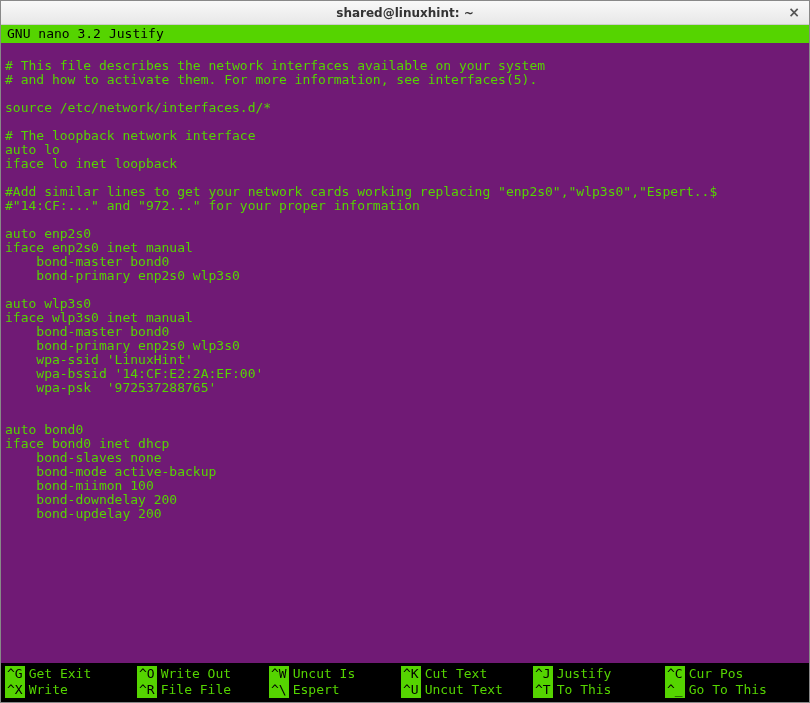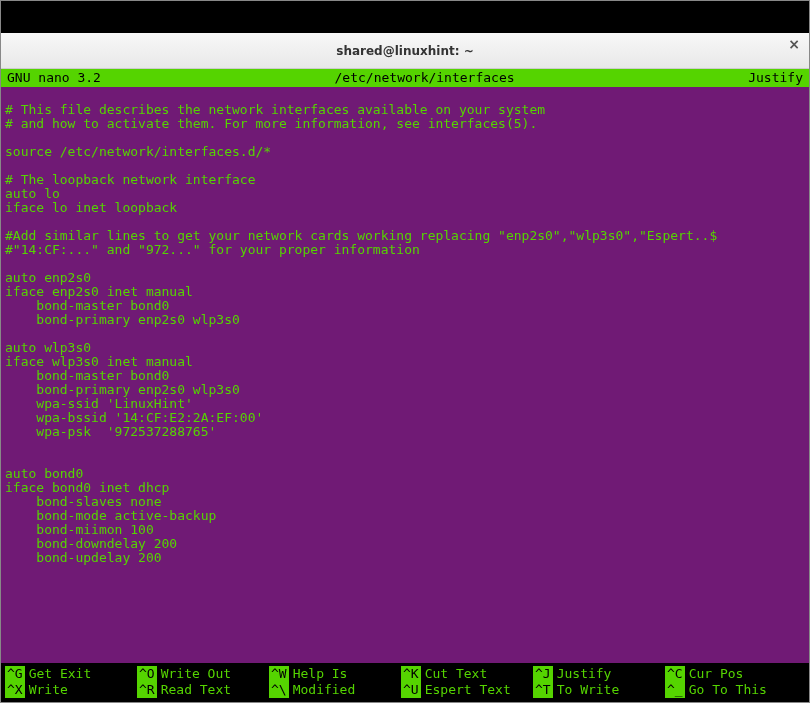--- a/index.html
+++ b/index.html
@@ -13,32 +13,31 @@
   }
   .window {
     width: 810px;
     height: 703px;
     background: #000000;
     display: flex;
     flex-direction: column;
     border: 1px solid #888;
   }
   .titlebar {
-    height: 36px;
+    height: 24px;
     background: linear-gradient(#f8f8f8, #e8e8e8);
     border-bottom: 1px solid #ccc;
     display: flex;
     align-items: center;
     justify-content: center;
     position: relative;
     color: #333;
     font-family: "DejaVu Sans", sans-serif;
     font-size: 12px;
     font-weight: bold;
-    margin-top: 32px;
   }
   .close-btn {
     position: absolute;
     right: 6px;
     top: 2px;
     width: 18px;
     height: 18px;
     line-height: 18px;
     text-align: center;
     color: #555;
@@ -101,21 +100,20 @@
 
   <div class="titlebar">
     <span>shared@linuxhint: ~</span>
     <span class="close-btn">
       <span>×</span>
     </span>
   </div>
 
   <div class="nano-header">
     <span class="left">  GNU nano 3.2</span>
-    <span class="center">/etc/network/interfaces</span>
     <span class="right">Justify  </span>
   </div>
 
   <div class="editor">
 # This file describes the network interfaces available on your system
 # and how to activate them. For more information, see interfaces(5).
 
 source /etc/network/interfaces.d/*
 
 # The loopback network interface
@@ -152,21 +150,21 @@
       <div class="sc col0">
         <span class="key">^G</span>
         <span class="lbl">Get Exit</span>
       </div>
       <div class="sc col1">
         <span class="key">^O</span>
         <span class="lbl">Write Out</span>
       </div>
       <div class="sc col2">
         <span class="key">^W</span>
-        <span class="lbl">Help Is</span>
+        <span class="lbl">Uncut Is</span>
       </div>
       <div class="sc col3">
         <span class="key">^K</span>
         <span class="lbl">Cut Text</span>
       </div>
       <div class="sc col4">
         <span class="key">^J</span>
         <span class="lbl">Justify</span>
       </div>
       <div class="sc col5">
@@ -174,33 +172,33 @@
         <span class="lbl">Cur Pos</span>
       </div>
     </div>
     <div class="shortcut-row">
       <div class="sc col0">
         <span class="key">^X</span>
         <span class="lbl">Write</span>
       </div>
       <div class="sc col1">
         <span class="key">^R</span>
-        <span class="lbl">Read Text</span>
+        <span class="lbl">File File</span>
       </div>
       <div class="sc col2">
         <span class="key">^\</span>
-        <span class="lbl">Modified</span>
+        <span class="lbl">Espert</span>
       </div>
       <div class="sc col3">
         <span class="key">^U</span>
-        <span class="lbl">Espert Text</span>
+        <span class="lbl">Uncut Text</span>
       </div>
       <div class="sc col4">
         <span class="key">^T</span>
-        <span class="lbl">To Write</span>
+        <span class="lbl">To This</span>
       </div>
       <div class="sc col5">
         <span class="key">^_</span>
         <span class="lbl">Go To This</span>
       </div>
     </div>
   </div>
 
 </div>
 

